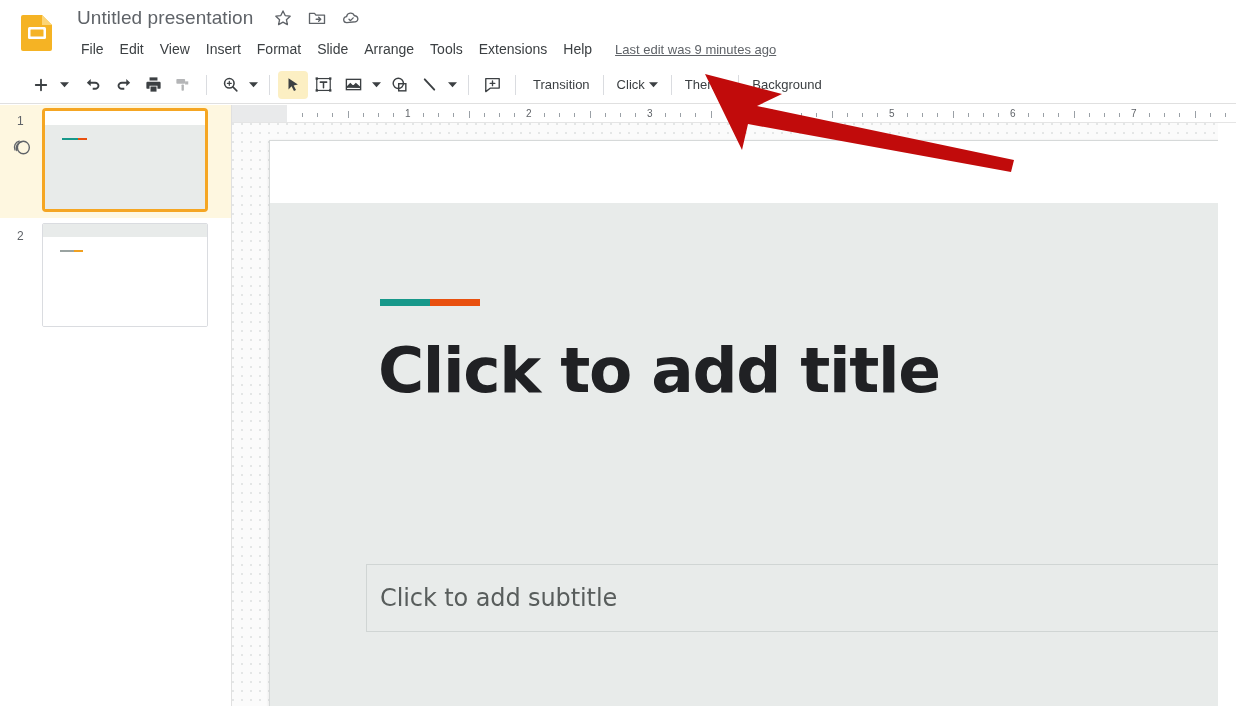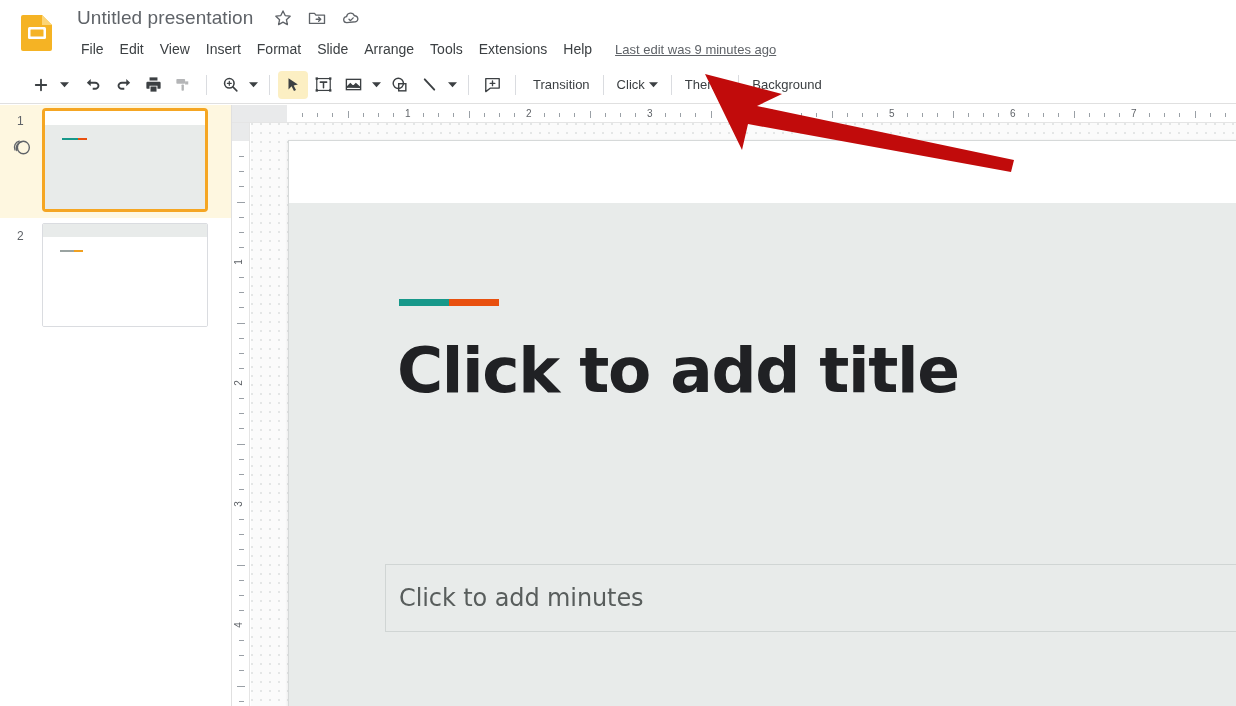--- a/index.html
+++ b/index.html
@@ -87,21 +87,21 @@
   }
   .transition-icon { position: absolute; left: 11px; width: 22px; height: 22px; }
   .thumb {
     position: absolute; left: 42px; width: 166px; height: 104px;
     background: #fff; border: 1px solid #dadce0; border-radius: 2px; overflow: hidden;
   }
   .thumb.active { border: 3px solid #f5a623; border-radius: 4px; }
 
   
   .workspace {
-    position: absolute; left: 251px; top: 123px; width: 986px; height: 583px;
+    position: absolute; left: 232px; top: 123px; width: 986px; height: 583px;
     background:
       radial-gradient(circle at 1px 1px, #e4e6e6 1px, transparent 1.2px) 0 0 / 9px 9px,
       #fbfbfb;
     overflow: hidden;
   }
   .slide-canvas {
     position: absolute; left: 37px; top: 17px; width: 1060px; height: 600px;
     background: #fff; border: 1px solid #d6d9d9;
     box-shadow: 0 1px 3px rgba(60,64,67,.14);
     overflow: hidden;
@@ -457,21 +457,21 @@
       <div class="slide-body"></div>
 
       <div class="accent-bar">
         <div class="a1" style="background: rgb(23, 152, 138);"></div>
         <div class="a2" style="background: rgb(232, 80, 15);"></div>
       </div>
 
       <div class="title-ph">Click to add title</div>
 
       <div class="subtitle-ph">
-        <span>Click to add minutes</span>
+        <span>Click to add subtitle</span>
       </div>
     </div>
   </div>
 
   <svg class="anno-arrow" viewBox="0 0 1236 706">
     <path d="M705 74 L782 94 L757 106 L1014 160 L1011 172 L748 124 L742 150 Z" fill="#c10b0b"></path>
   </svg>
 
 </div>
 

